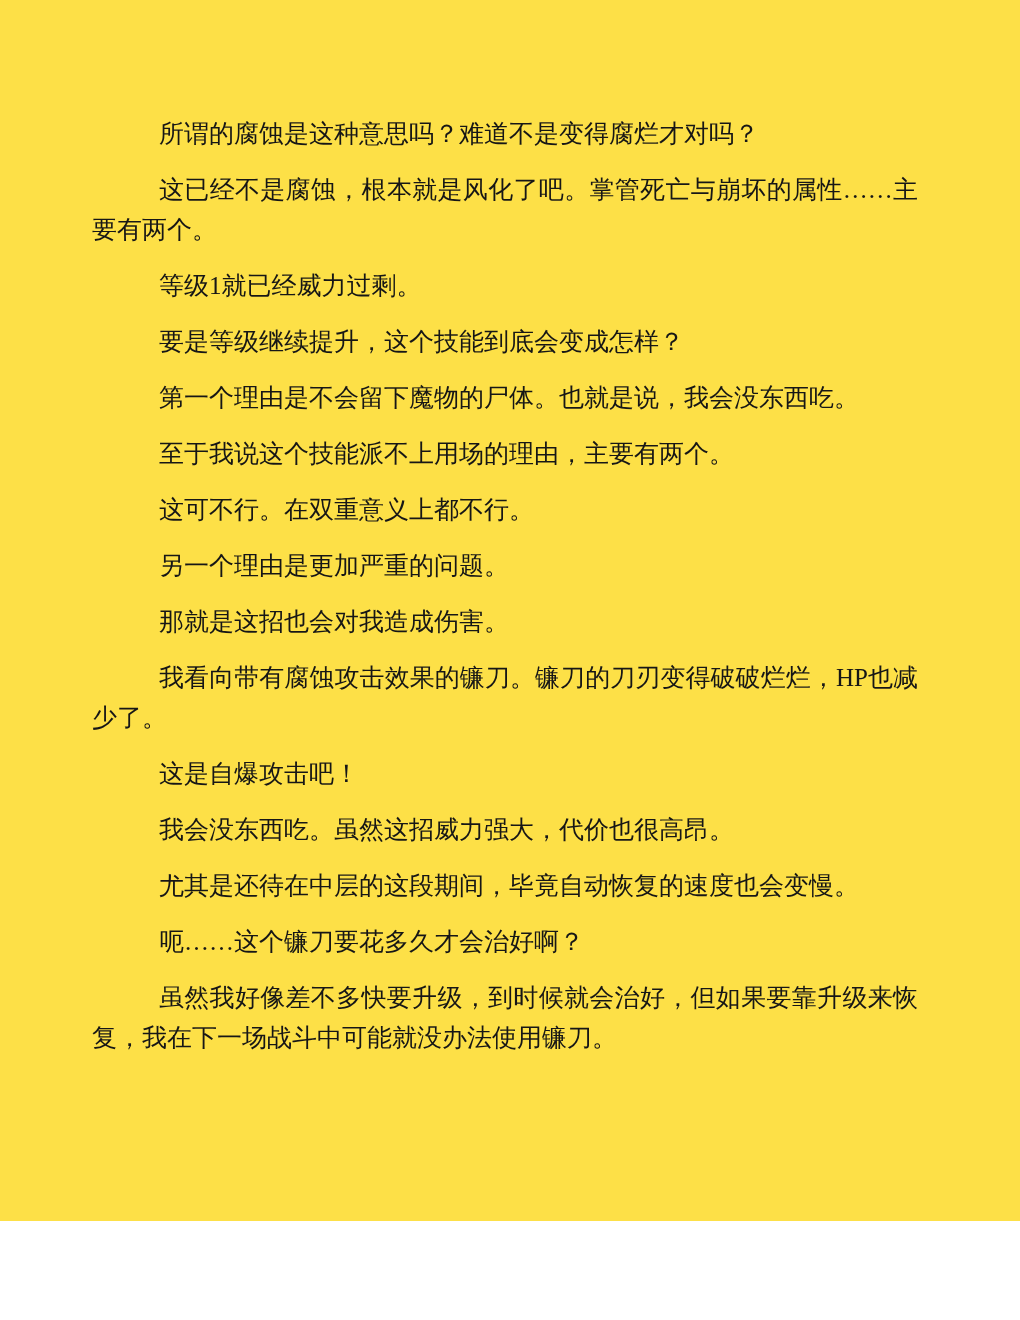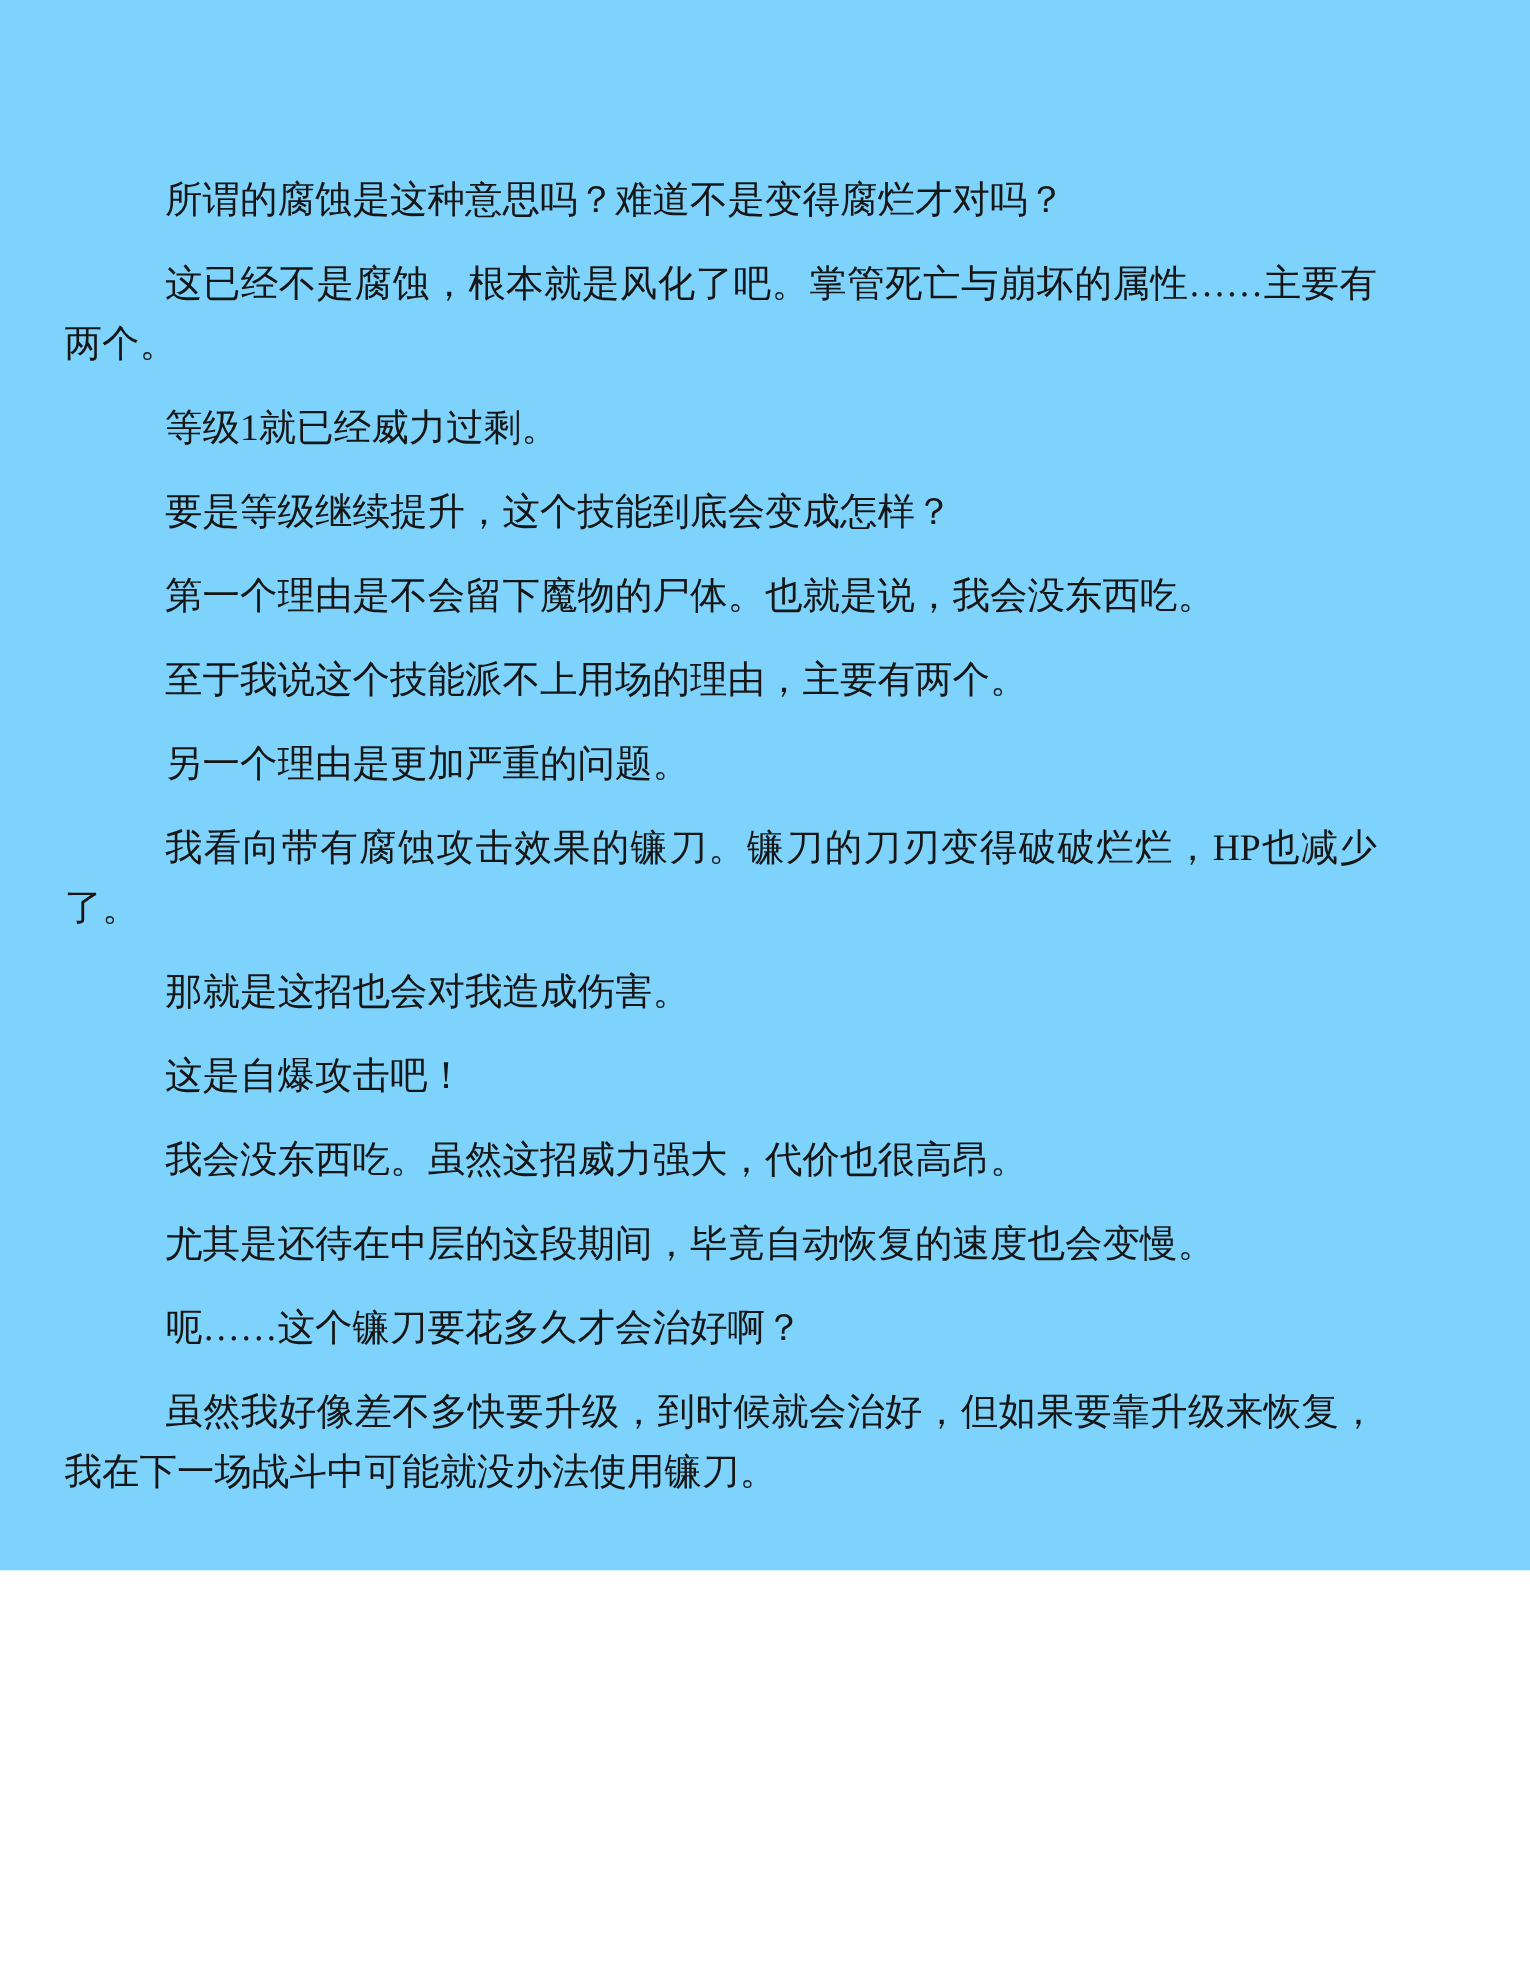--- a/index.html
+++ b/index.html
@@ -3,25 +3,25 @@
 <meta charset="utf-8">
 <style>
   html, body {
     margin: 0;
     padding: 0;
     background: #ffffff;
   }
   .page {
     position: relative;
     width: 1020px;
-    height: 1047px;
-    background: #7dd3fc;
+    height: 1221px;
+    background: #fde047;
     overflow: hidden;
     box-sizing: border-box;
-    padding: 114px 102px 0 43px;
+    padding: 114px 102px 0 92px;
   }
   .doc-body {
     font-family: "Liberation Serif", "DejaVu Serif", serif;
     font-size: 25px;
     line-height: 40px;
     color: #161616;
     text-align: justify;
   }
   .doc-body p {
     margin: 0 0 16px 0;
@@ -33,22 +33,23 @@
 <body>
 
 <div class="page">
   <div class="doc-body">
     <p>所谓的腐蚀是这种意思吗？难道不是变得腐烂才对吗？</p>
     <p>这已经不是腐蚀，根本就是风化了吧。掌管死亡与崩坏的属性……主要有两个。</p>
     <p>等级1就已经威力过剩。</p>
     <p>要是等级继续提升，这个技能到底会变成怎样？</p>
     <p>第一个理由是不会留下魔物的尸体。也就是说，我会没东西吃。</p>
     <p>至于我说这个技能派不上用场的理由，主要有两个。</p>
+    <p>这可不行。在双重意义上都不行。</p>
     <p>另一个理由是更加严重的问题。</p>
+    <p>那就是这招也会对我造成伤害。</p>
     <p>我看向带有腐蚀攻击效果的镰刀。镰刀的刀刃变得破破烂烂，HP也减少了。</p>
-    <p>那就是这招也会对我造成伤害。</p>
     <p>这是自爆攻击吧！</p>
     <p>我会没东西吃。虽然这招威力强大，代价也很高昂。</p>
     <p>尤其是还待在中层的这段期间，毕竟自动恢复的速度也会变慢。</p>
     <p>呃……这个镰刀要花多久才会治好啊？</p>
     <p>虽然我好像差不多快要升级，到时候就会治好，但如果要靠升级来恢复，我在下一场战斗中可能就没办法使用镰刀。</p>
   </div>
 </div>
 
 </body></html>

